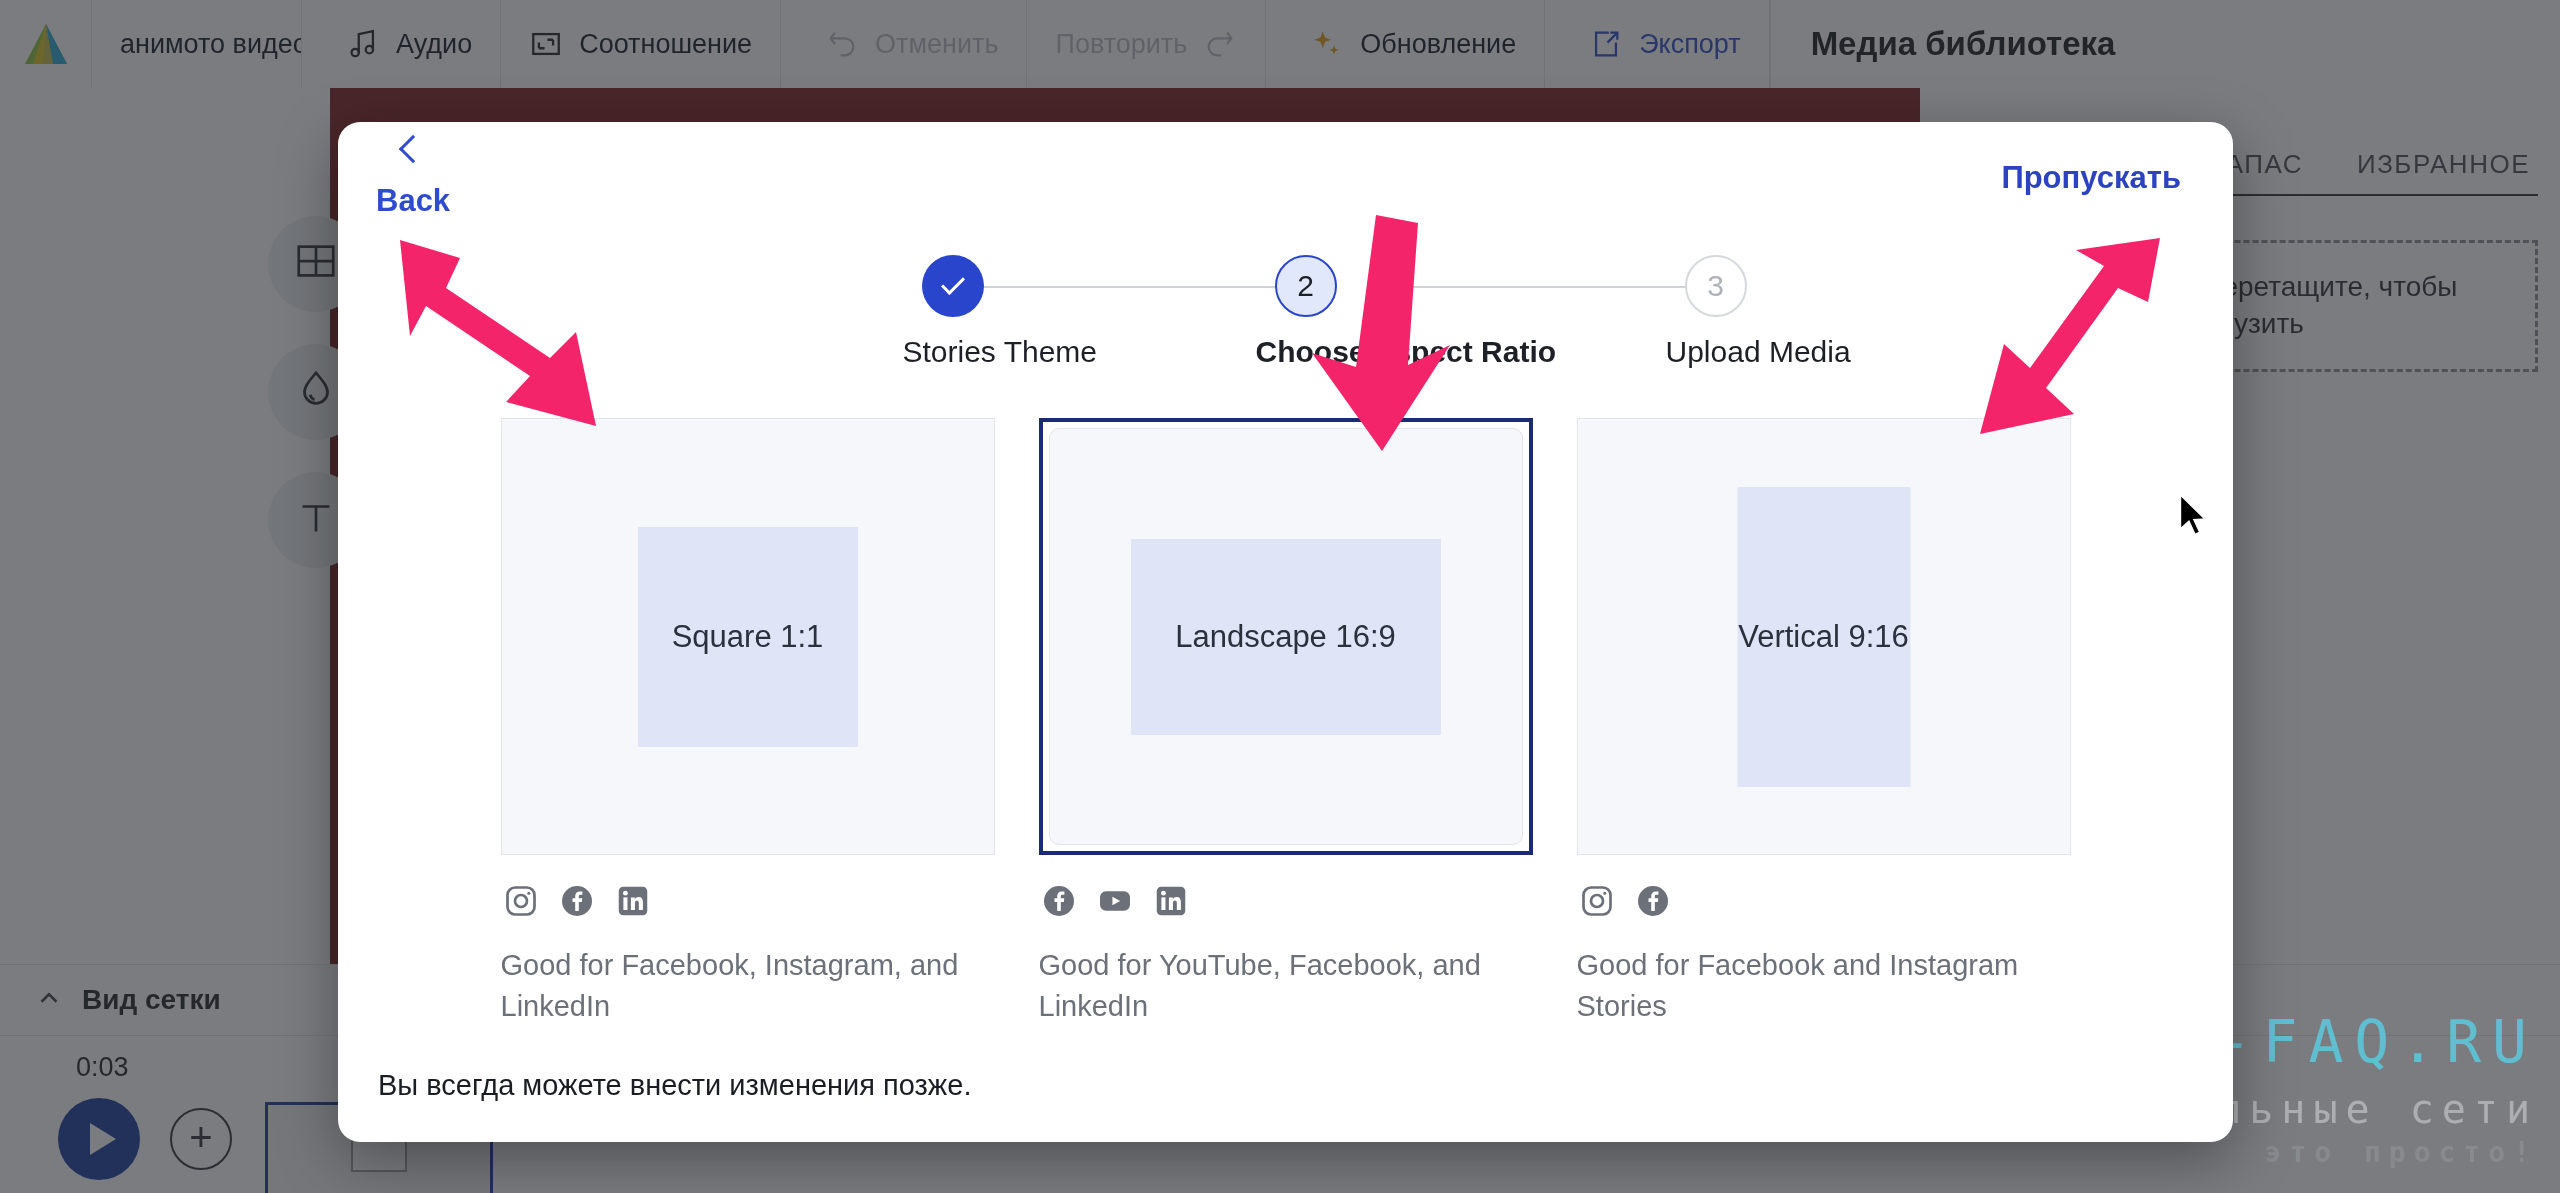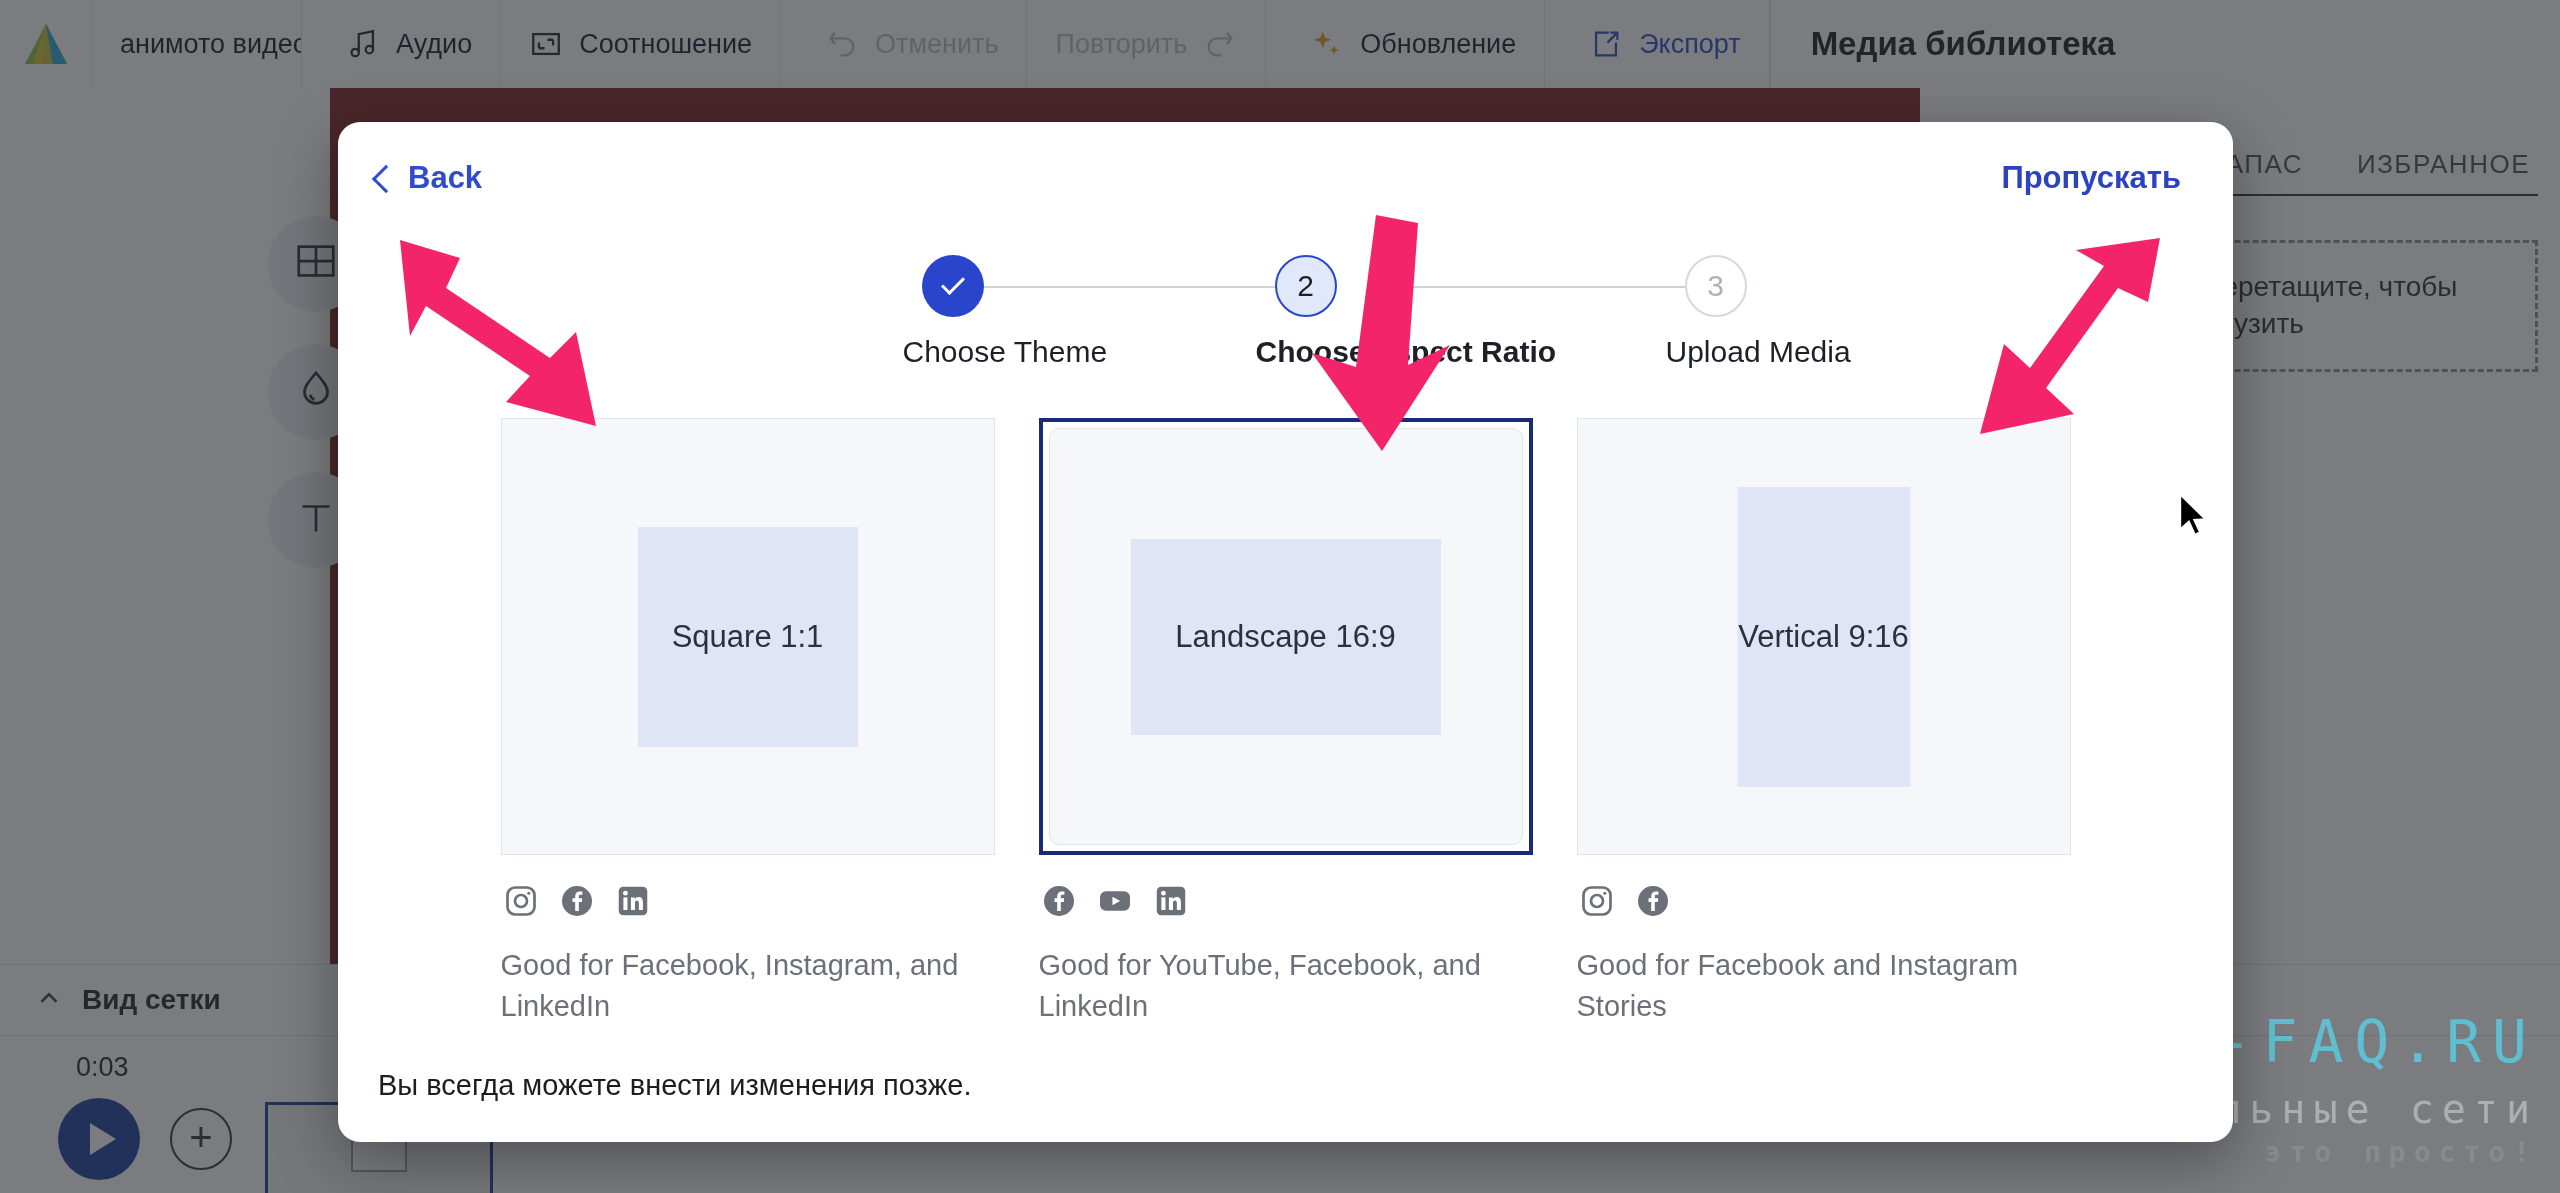--- a/index.html
+++ b/index.html
@@ -140,22 +140,22 @@
     background: #ffffff; border-radius: 22px;
     box-shadow: 0 18px 60px rgba(0,0,0,.35);
     overflow: hidden;
   }
   .modal-head {
     position: relative; height: 112px;
     display: flex; align-items: center; justify-content: space-between;
     padding: 0 52px 0 38px;
   }
   .back-btn {
-    display: flex; align-items: center; gap: 12px;
-    color: #2f4bd0; font-size: 31px; font-weight: bold; cursor: pointer;
+    display: flex; align-items: center; gap: 24px;
+    color: #2f4bd0; font-size: 31px; font-weight: bold; cursor: pointer; flex-direction: column;
   }
   .back-chev {
     width: 20px; height: 20px; border-left: 3px solid #2f4bd0;
     border-bottom: 3px solid #2f4bd0; transform: rotate(45deg);
     margin-top: 1px;
   }
   .skip-btn { color: #2b43c2; font-size: 31px; font-weight: bold; cursor: pointer; }
 
   
   .stepper {
@@ -411,21 +411,21 @@
     </div>
 
     <div class="stepper">
       <div class="step-line a"></div>
       <div class="step-line b"></div>
 
       <div class="step s1">
         <div class="bubble done">
           <span class="chk"></span>
         </div>
-        <div class="step-label">Choose Theme</div>
+        <div class="step-label">Stories Theme</div>
       </div>
 
       <div class="step s2">
         <div class="bubble current">2</div>
         <div class="step-label bold">Choose Aspect Ratio</div>
       </div>
 
       <div class="step s3">
         <div class="bubble todo">3</div>
         <div class="step-label">Upload Media</div>

